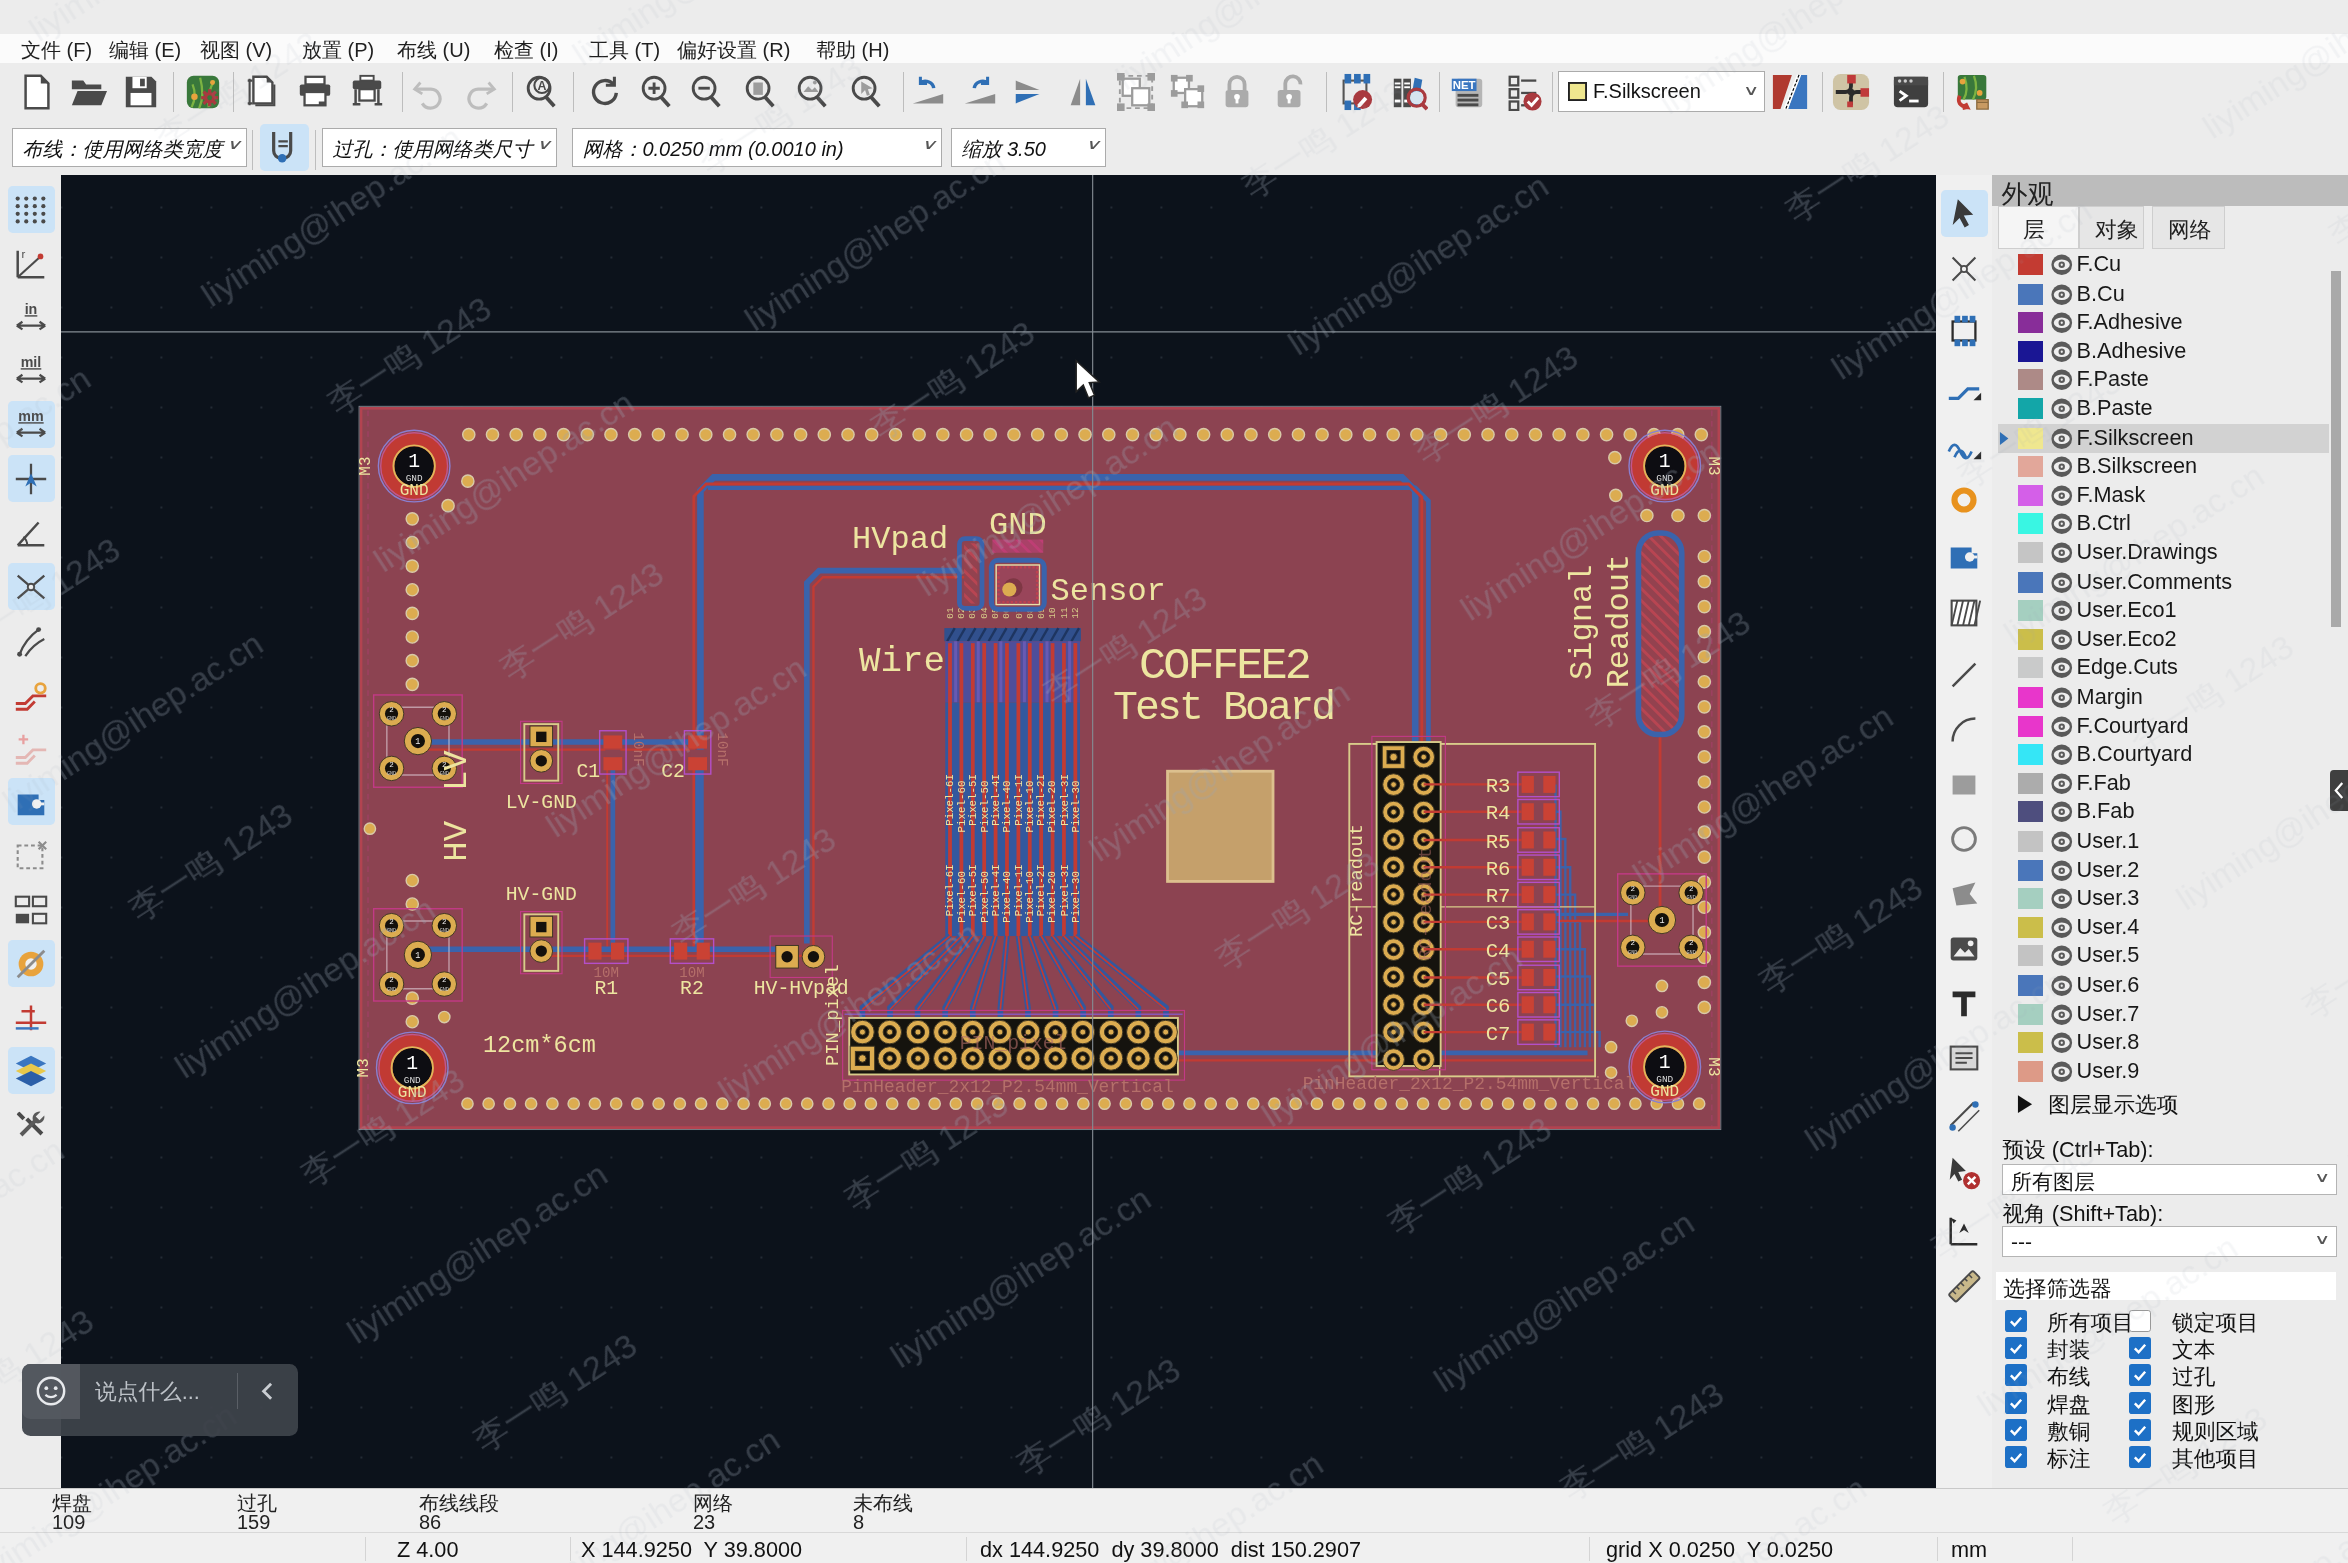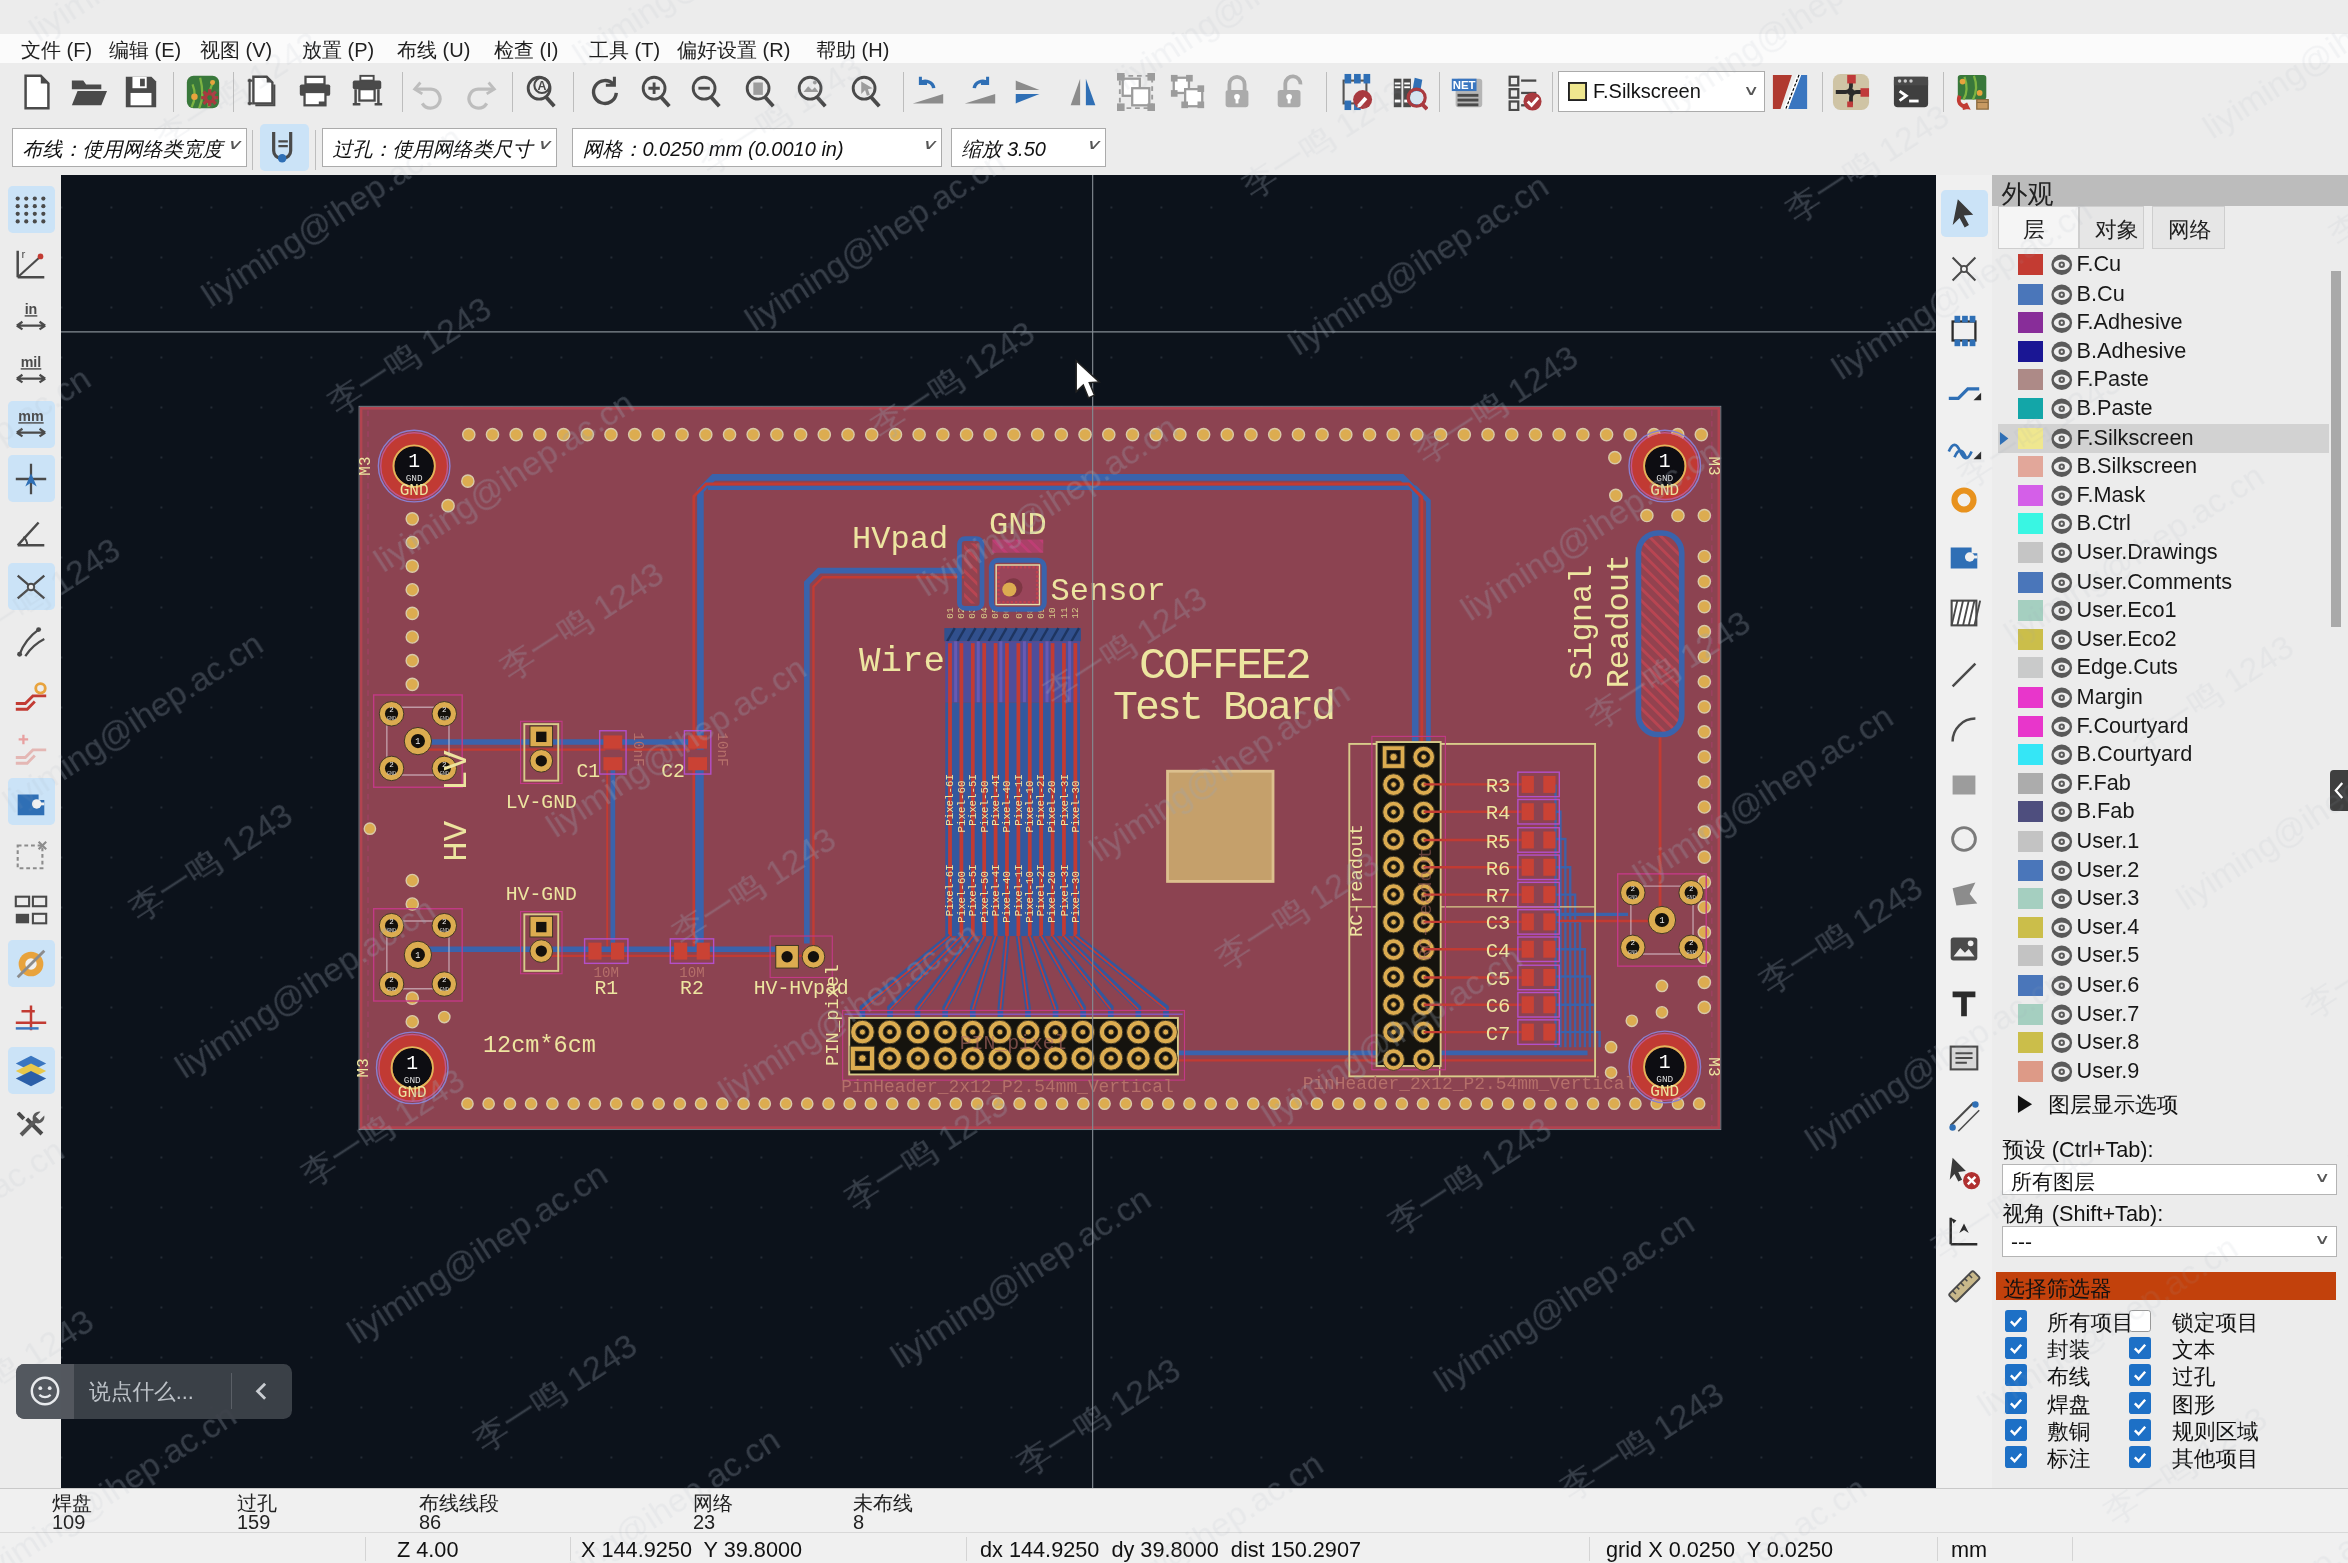--- a/index.html
+++ b/index.html
@@ -32,21 +32,21 @@
 .cb{position:absolute;width:21.7px;height:21.7px;background:#1d70c6;border-radius:2.8px;}
 .cb.off{background:#FFF;border:1.9px solid #999;}
 .cbk{position:absolute;left:2.8px;top:2.8px;width:16px;height:16px;}
 .cblab{position:absolute;font-size:21.7px;color:#111;white-space:nowrap;margin-left:12px;}
 #sb1{position:absolute;left:0;top:1488px;width:100%;height:44px;background:#F0F0F0;border-top:0.9px solid #C9C9C9;font-size:20px;color:#222;}
 #sb2{position:absolute;left:0;top:1532px;width:100%;height:31px;background:#F0F0F0;border-top:0.9px solid #D8D8D8;font-size:21.7px;color:#111;}
 #sb1 div,#sb2 div{position:absolute;white-space:nowrap;}
 .sbdiv{position:absolute;top:3.8px;width:0.9px;height:24.5px;background:#D4D4D4;}
 #canvas{position:absolute;left:61px;top:175px;width:1875px;height:1313px;background:#0C121B;
  background-image:radial-gradient(circle, rgba(160,172,188,0.16) 0.9px, transparent 1.3px);background-size:50px 50px;background-position:25.4px 7.5px;}
-#chat{position:absolute;left:16px;top:1364px;width:276px;height:55px;background:rgba(62,67,74,0.94);border-radius:8.5px;z-index:60;}
+#chat{position:absolute;left:22px;top:1364px;width:276px;height:72px;background:rgba(62,67,74,0.94);border-radius:8.5px;z-index:60;}
 #chat .lseg{position:absolute;left:0;top:0;width:58px;height:55px;background:rgba(84,89,96,0.95);border-radius:8.5px 0 0 8.5px;}
 #chat .ph{position:absolute;left:73px;top:13px;font-size:21.7px;color:#BDC2C8;}
 #chat .dv{position:absolute;left:215px;top:9.4px;width:0.9px;height:36px;background:#5A5F66;}
 #wm{position:absolute;left:0;top:0;width:2348px;height:1563px;pointer-events:none;}
 </style></head>
 <body>
 <div id="app">
 <div id="menubar">
 <span style="left:21px">文件 (F)</span>
 <span style="left:109px">编辑 (E)</span>
@@ -1626,21 +1626,21 @@
 <div class="rptext" style="left:10.4px;top:960px">预设 (Ctrl+Tab):</div>
 <div class="rpcombo" style="left:10.4px;top:989px;width:335px">
         <span style="position:absolute;left:7.5px;top:2.8px">所有图层</span>
         <span style="position:absolute;right:9.4px;top:3.8px;color:#555;font-size:14px;transform:scaleX(1.6)">∨</span>
       </div>
 <div class="rptext" style="left:10.4px;top:1024px">视角 (Shift+Tab):</div>
 <div class="rpcombo" style="left:10.4px;top:1051px;width:335px">
         <span style="position:absolute;left:7.5px;top:2.8px">---</span>
         <span style="position:absolute;right:9.4px;top:3.8px;color:#555;font-size:14px;transform:scaleX(1.6)">∨</span>
       </div>
-<div style="position:absolute;left:3.8px;top:1097px;width:340px;height:28px;background:#c2410c">
+<div style="position:absolute;left:3.8px;top:1097px;width:340px;height:28px;background:#ffffff">
         <span style="position:absolute;left:7.5px;top:1.9px;font-size:21.7px">选择筛选器</span>
       </div>
 <div class="cb" style="left:13px;top:1135px">
         <svg class="cbk" viewBox="0 0 17 17">
           <path d="M3 9 l4 4 7-8" fill="none" stroke="#FFF" stroke-width="2.6"></path>
         </svg>
       </div>
       <span class="cblab" style="left:43px;top:1133px">所有项目</span>
 <div class="cb off" style="left:137px;top:1135px"></div>
       <span class="cblab" style="left:168px;top:1133px">锁定项目</span>

